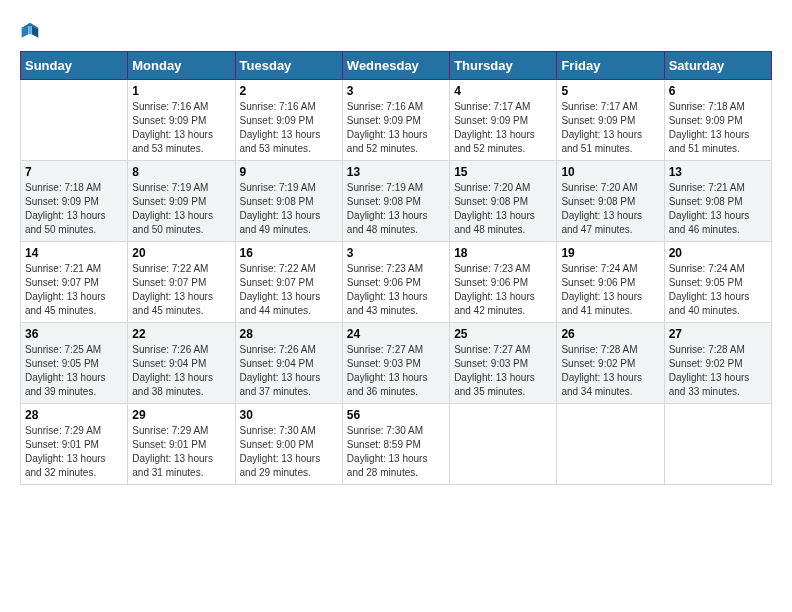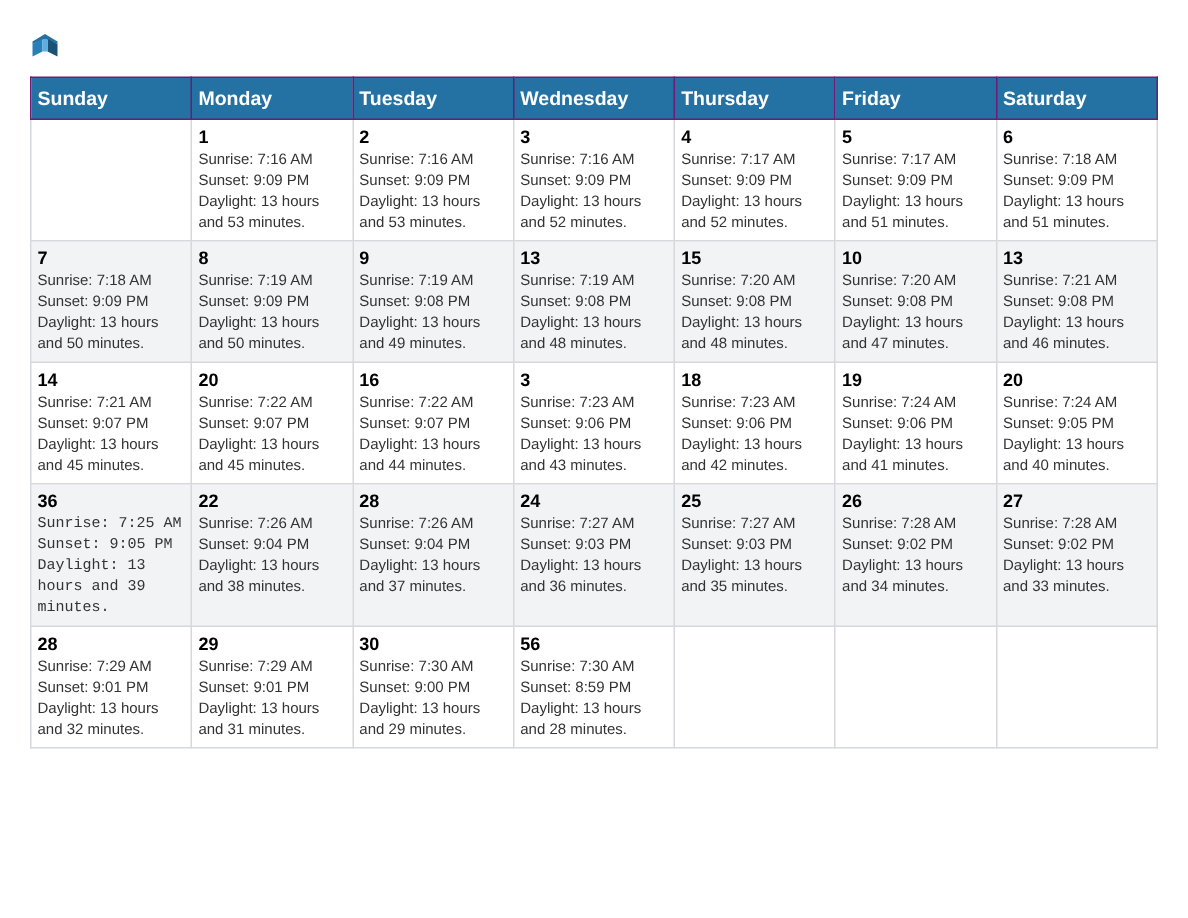--- a/index.html
+++ b/index.html
@@ -245,21 +245,21 @@
         <td>
           <span class="day-number">20</span>
           <div class="day-info" style="white-space: pre-line;">Sunrise: 7:24 AM
 Sunset: 9:05 PM
 Daylight: 13 hours and 40 minutes.</div>
         </td>
       </tr>
       <tr>
         <td>
           <span class="day-number">36</span>
-          <div class="day-info" style="white-space: pre-line; font-family: Liberation Mono, monospace;">Sunrise: 7:25 AM
+          <div class="day-info" style="white-space: pre-line;">Sunrise: 7:25 AM
 Sunset: 9:05 PM
 Daylight: 13 hours and 39 minutes.</div>
         </td>
         <td>
           <span class="day-number">22</span>
           <div class="day-info" style="white-space: pre-line;">Sunrise: 7:26 AM
 Sunset: 9:04 PM
 Daylight: 13 hours and 38 minutes.</div>
         </td>
         <td>

